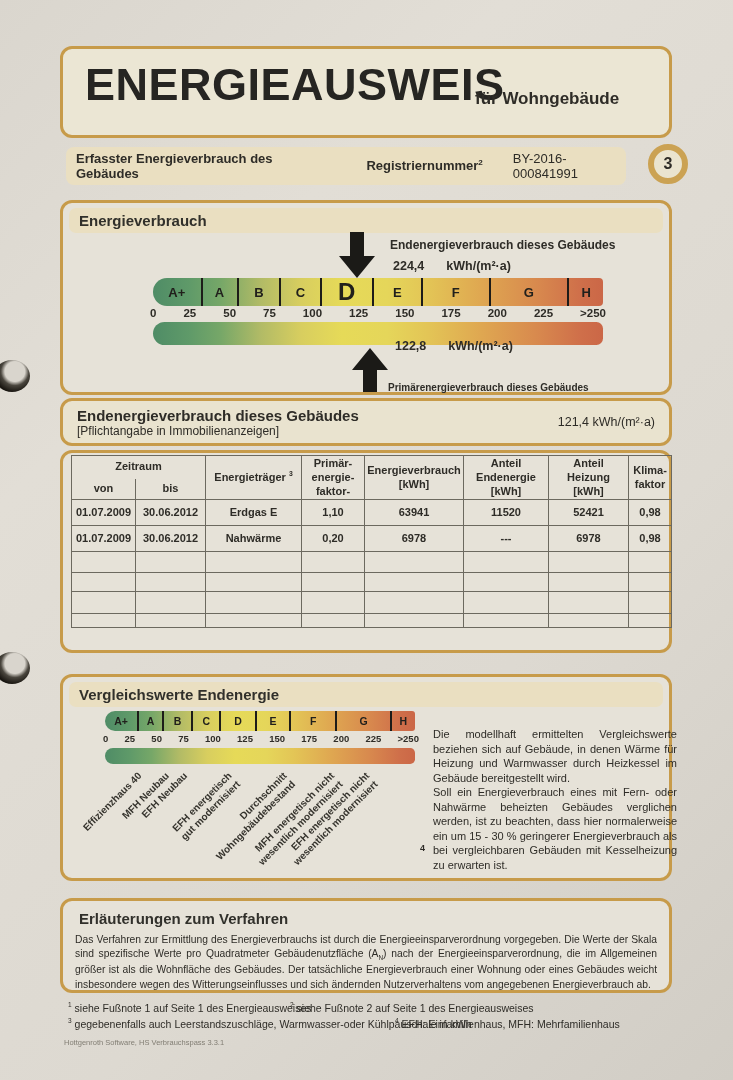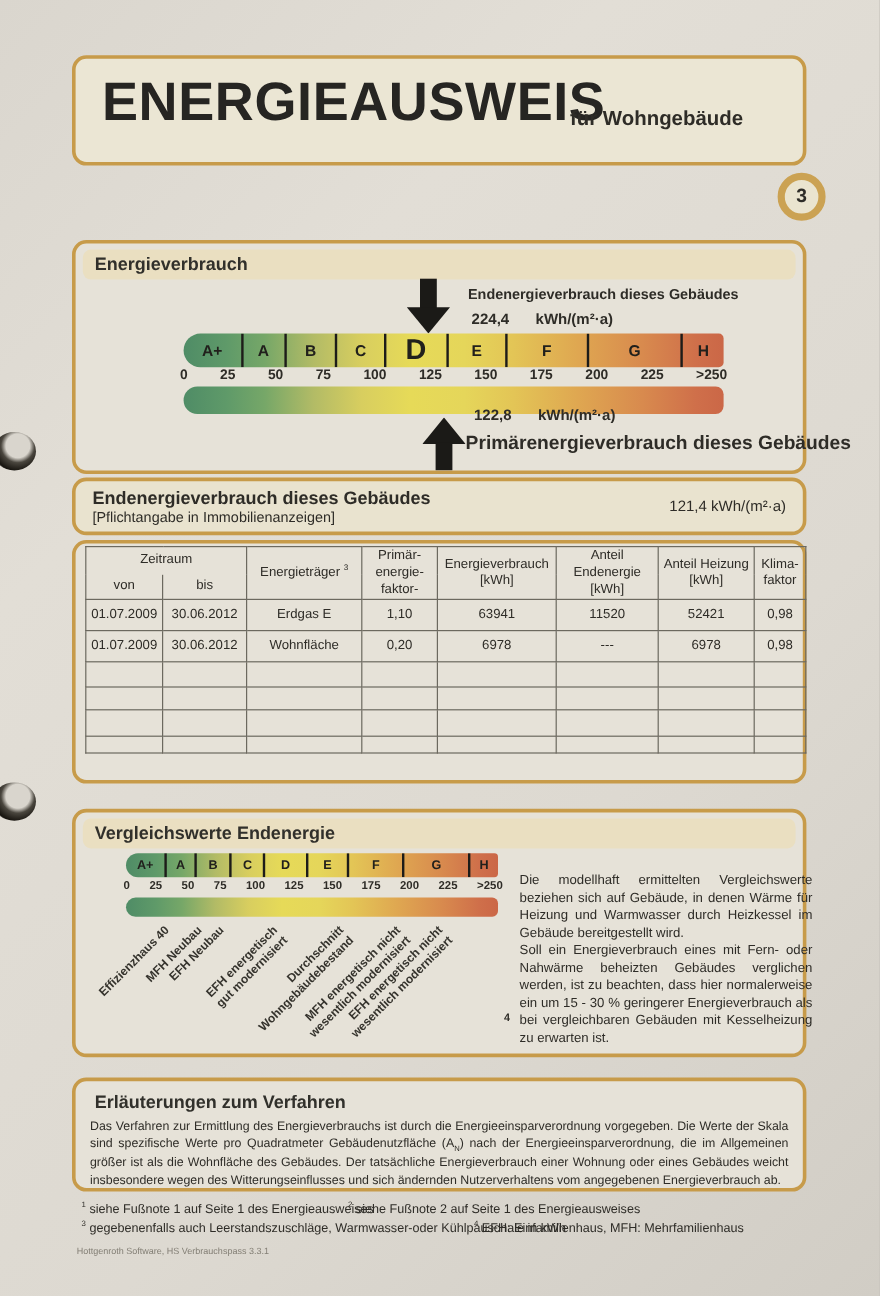--- a/index.html
+++ b/index.html
@@ -44,21 +44,21 @@
   .seg { display:flex; align-items:center; justify-content:center; box-sizing:border-box;
          border-right:2px solid #1d1c19; font-weight:bold; color:#21201c; }
   .seg:last-child { border-right:none; }
   .ticks { position:absolute; display:flex; justify-content:space-between; font-weight:bold; }
   .arrow { position:absolute; }
   .arrow svg { display:block; }
   .lbl-b { position:absolute; font-weight:bold; white-space:nowrap; }
 
   
   table.vt { border-collapse:collapse; table-layout:fixed; width:600px; font-size:11px; color:#2e2c27; }
-  table.vt th, table.vt td { border:1px solid #6c695f; text-align:center; font-weight:normal;
+  table.vt th, table.vt td { border:1px solid #6c695f; text-align:center; font-weight:bold;
     padding:1px 2px; white-space:pre-line; line-height:1.25; overflow:hidden; }
   table.vt th.nb { border-bottom:none; }
   table.vt th.nt { border-top:none; }
 
   
   .rot-anchor { position:absolute; width:0; height:0; }
   .rot-label { position:absolute; right:0; top:0; transform-origin:100% 0; transform:rotate(-45deg);
     text-align:right; font-size:10px; font-weight:bold; white-space:nowrap; line-height:1.15; color:#35332d; }
 
   .just { text-align:justify; }
@@ -73,20 +73,25 @@
 <div class="paper">
 
   <div class="hole" style="top:360px;"></div>
   <div class="hole" style="top:652px;"></div>
 
   <div class="box" style="top:46px; height:92px; background:#ebe6d4;">
     <div class="main-title">ENERGIEAUSWEIS</div>
     <div class="title-suffix">für Wohngebäude</div>
   </div>
 
+  <div class="reg-strip">
+    <span style="font-weight:bold;">Erfasster Energieverbrauch des Gebäudes</span>
+    <span style="font-weight:bold; margin-left:62px;"><span>Registriernummer</span><sup>2</sup></span>
+    <span style="margin-left:30px;">BY-2016-000841991</span>
+  </div>
   <div class="page-circle">
     <span>3</span>
   </div>
 
   <div class="box" style="top:200px; height:195px;">
     <div class="strip">Energieverbrauch</div>
   </div>
 
   <div class="arrow" style="left:339px; top:232px;">
     <svg width="36" height="46">
@@ -149,21 +154,21 @@
   <div class="arrow" style="left:352px; top:348px;">
     <svg width="36" height="44">
         <polygon points="18,0 0,22 36,22" fill="#1b1a17"></polygon>
         <rect x="11" y="21" width="14" height="23" fill="#1b1a17"></rect>
       </svg>
   </div>
   <div class="lbl-b" style="left:395px; top:339px; font-size:12.5px; display:flex; gap:22px;">
     <span>122,8</span>
     <span>kWh/(m²·a)</span>
   </div>
-  <div class="lbl-b" style="left:388px; top:361px; font-size:16px;">Primärenergieverbrauch dieses Gebäudes</div>
+  <div class="lbl-b" style="left:388px; top:382px; font-size:10px;">Primärenergieverbrauch dieses Gebäudes</div>
 
   <div class="box" style="top:398px; height:48px; background:#e9e3cf; display:flex; align-items:center; justify-content:space-between; padding:0 14px;">
     <div>
       <div style="font-size:15px; font-weight:bold;">Endenergieverbrauch dieses Gebäudes</div>
       <div style="font-size:12px;">[Pflichtangabe in Immobilienanzeigen]</div>
     </div>
     <div style="font-size:12.5px;">121,4 kWh/(m²·a)</div>
   </div>
 
   <div class="box" style="top:450px; height:203px;">
@@ -207,21 +212,21 @@
           <td>Erdgas E</td>
           <td>1,10</td>
           <td>63941</td>
           <td>11520</td>
           <td>52421</td>
           <td>0,98</td>
         </tr>
         <tr style="height:26px;">
           <td>01.07.2009</td>
           <td>30.06.2012</td>
-          <td>Wohnfläche</td>
+          <td>Nahwärme</td>
           <td>0,20</td>
           <td>6978</td>
           <td>---</td>
           <td>6978</td>
           <td>0,98</td>
         </tr>
         <tr style="height:21px;">
             <td></td>
             <td></td>
             <td></td>

